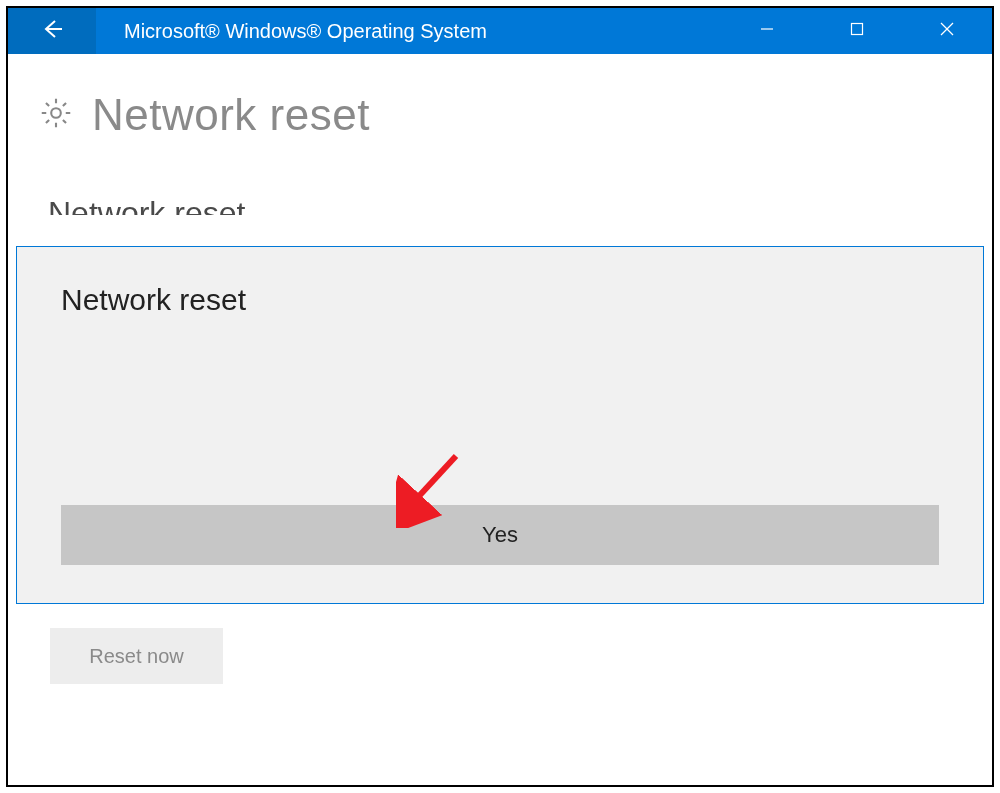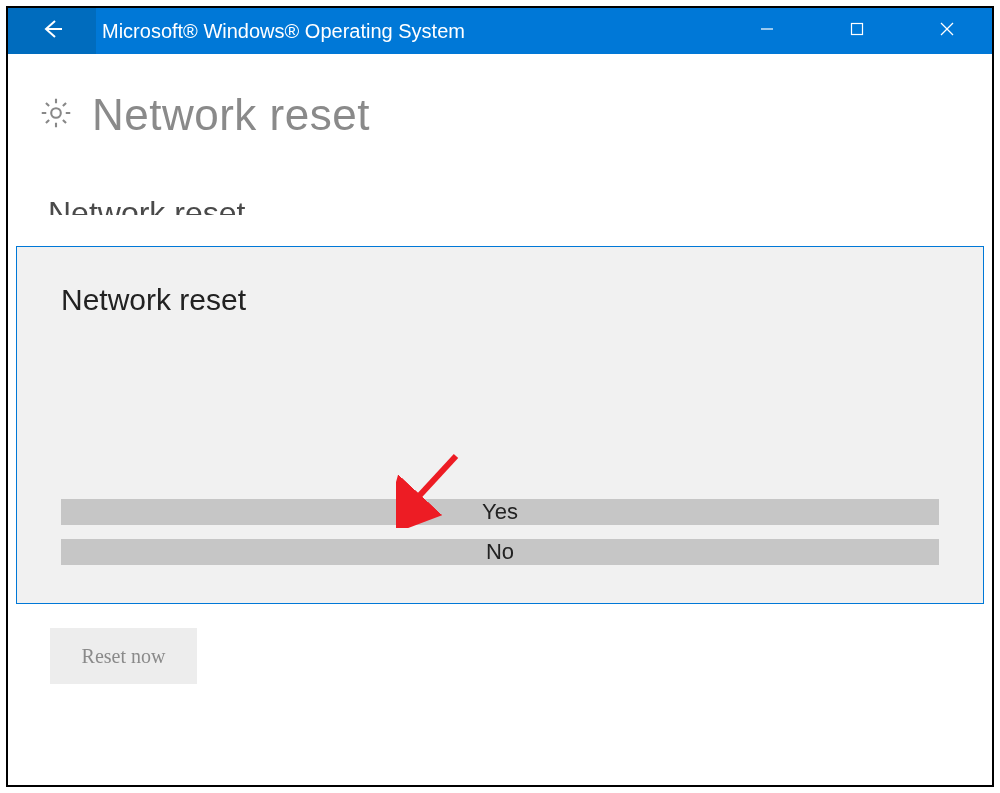--- a/index.html
+++ b/index.html
@@ -42,21 +42,21 @@
       width: 24px;
       height: 24px;
       stroke: #fff;
       fill: none;
       stroke-width: 2;
     }
     .title-text {
       flex: 1;
       display: flex;
       align-items: center;
-      padding-left: 6px;
+      padding-left: 28px;
       font-size: 20px;
       font-weight: 400;
     }
     .win-controls {
       display: flex;
       align-items: stretch;
     }
     .win-btn {
       width: 90px;
       display: flex;
@@ -122,44 +122,43 @@
     .dialog-message {
       font-size: 22px;
       color: #222;
       font-weight: 400;
     }
     .dialog-buttons {
       margin-top: auto;
       display: flex;
       gap: 14px;
       padding-bottom: 8px;
-      flex-direction: column;
     }
     .dialog-btn {
       flex: 1;
       height: 60px;
       background: #c6c6c6;
       border: none;
       font-size: 22px;
       color: #222;
       cursor: pointer;
       font-family: inherit;
     }
     .reset-now-btn {
       position: absolute;
       top: 620px;
       left: 42px;
-      width: 147px;
+      width: 173px;
       height: 56px;
       background: #ededed;
       border: none;
       color: #8a8a8a;
       font-size: 20px;
       text-align: center;
-      font-family: Liberation Serif, serif;
+      font-family: Liberation Sans, sans-serif;
     }
     .annotation-arrow {
       position: absolute;
       top: 440px;
       left: 388px;
       pointer-events: none;
     }
     .annotation-arrow svg {
       width: 70px;
       height: 80px;
@@ -217,21 +216,20 @@
     </div>
     <div class="truncated-text">Network reset</div>
   </div>
 
   <button class="reset-now-btn">Reset now</button>
 
   <div class="dialog-overlay">
     <div class="dialog-title">Network reset</div>
     <div class="dialog-buttons">
       <button class="dialog-btn">Yes</button>
-      <button class="dialog-btn">No</button>
     </div>
   </div>
 
   <div class="annotation-arrow">
     <svg viewBox="0 0 70 80">
       <defs>
         <marker id="ah" markerWidth="10" markerHeight="10" refX="3" refY="5" orient="auto">
           <path d="M0,0 L10,5 L0,10 Z" fill="#ed1c24"></path>
         </marker>
       </defs>

